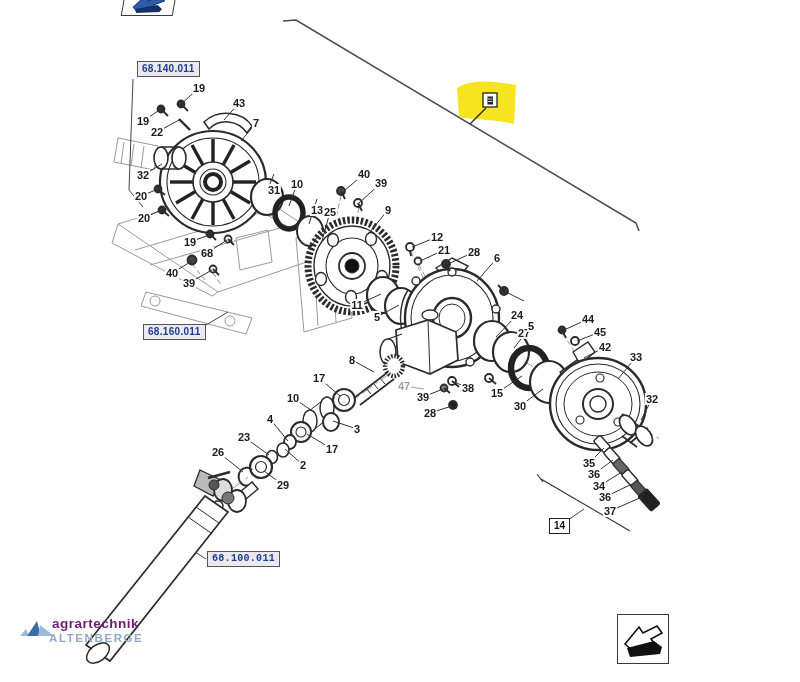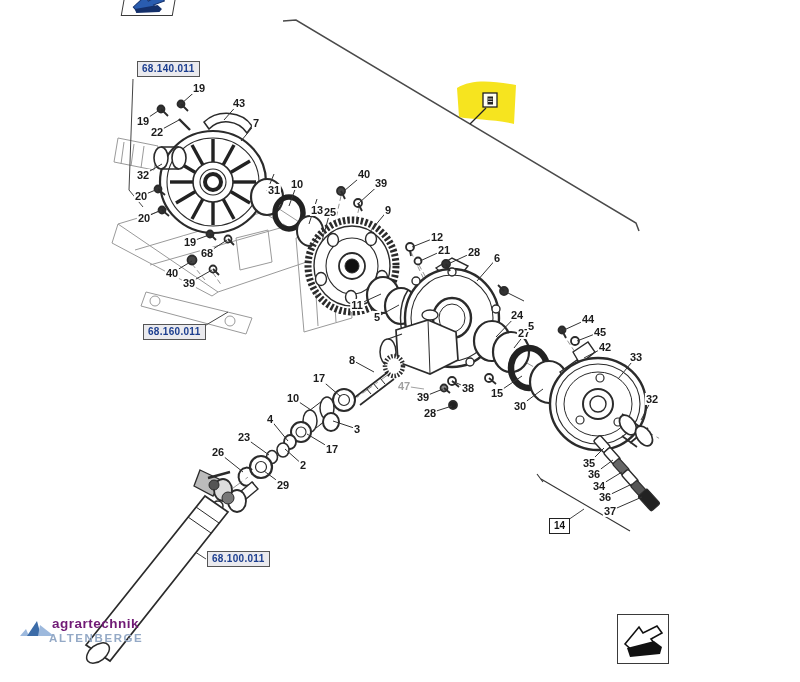--- a/index.html
+++ b/index.html
@@ -389,21 +389,21 @@
       <span class="callout" style="left: 605px; top: 497px;">36</span>
       <span class="callout" style="left: 610px; top: 511px;">37</span>
       <span class="callout" style="left: 190px; top: 242px;">19</span>
       <span class="callout" style="left: 207px; top: 253px;">68</span>
       <span class="callout" style="left: 172px; top: 273px;">40</span>
       <span class="callout" style="left: 189px; top: 283px;">39</span>
     </div>
 
 <div class="refbox" style="left:137px;top:61px;text-align:center;">68.140.011</div>
 <div class="refbox" style="left:143px;top:324px;">68.160.011</div>
-<div class="refbox" style="left:207px;top:551px;">68.100.011</div>
+<div class="refbox" style="left:207px;top:551px;font-family:Liberation Mono, monospace;">68.100.011</div>
 <div class="box14" style="left:549px;top:518px;">14</div>
 
 <div class="corner-icon" id="nav-tl">
   <svg width="38" height="20" viewBox="0 0 38 20">
     <path d="M4,14 L14,3 L18,8 L30,2 L34,8 L24,12 L27,15 L8,18 Z" fill="#2a5db0" stroke="#14306b" stroke-width="1"></path>
     <path d="M6,16 L28,12 L33,16 L31,19 L8,20 Z" fill="#14306b"></path>
   </svg>
 </div>
 
 <div class="corner-icon" id="nav-br">

